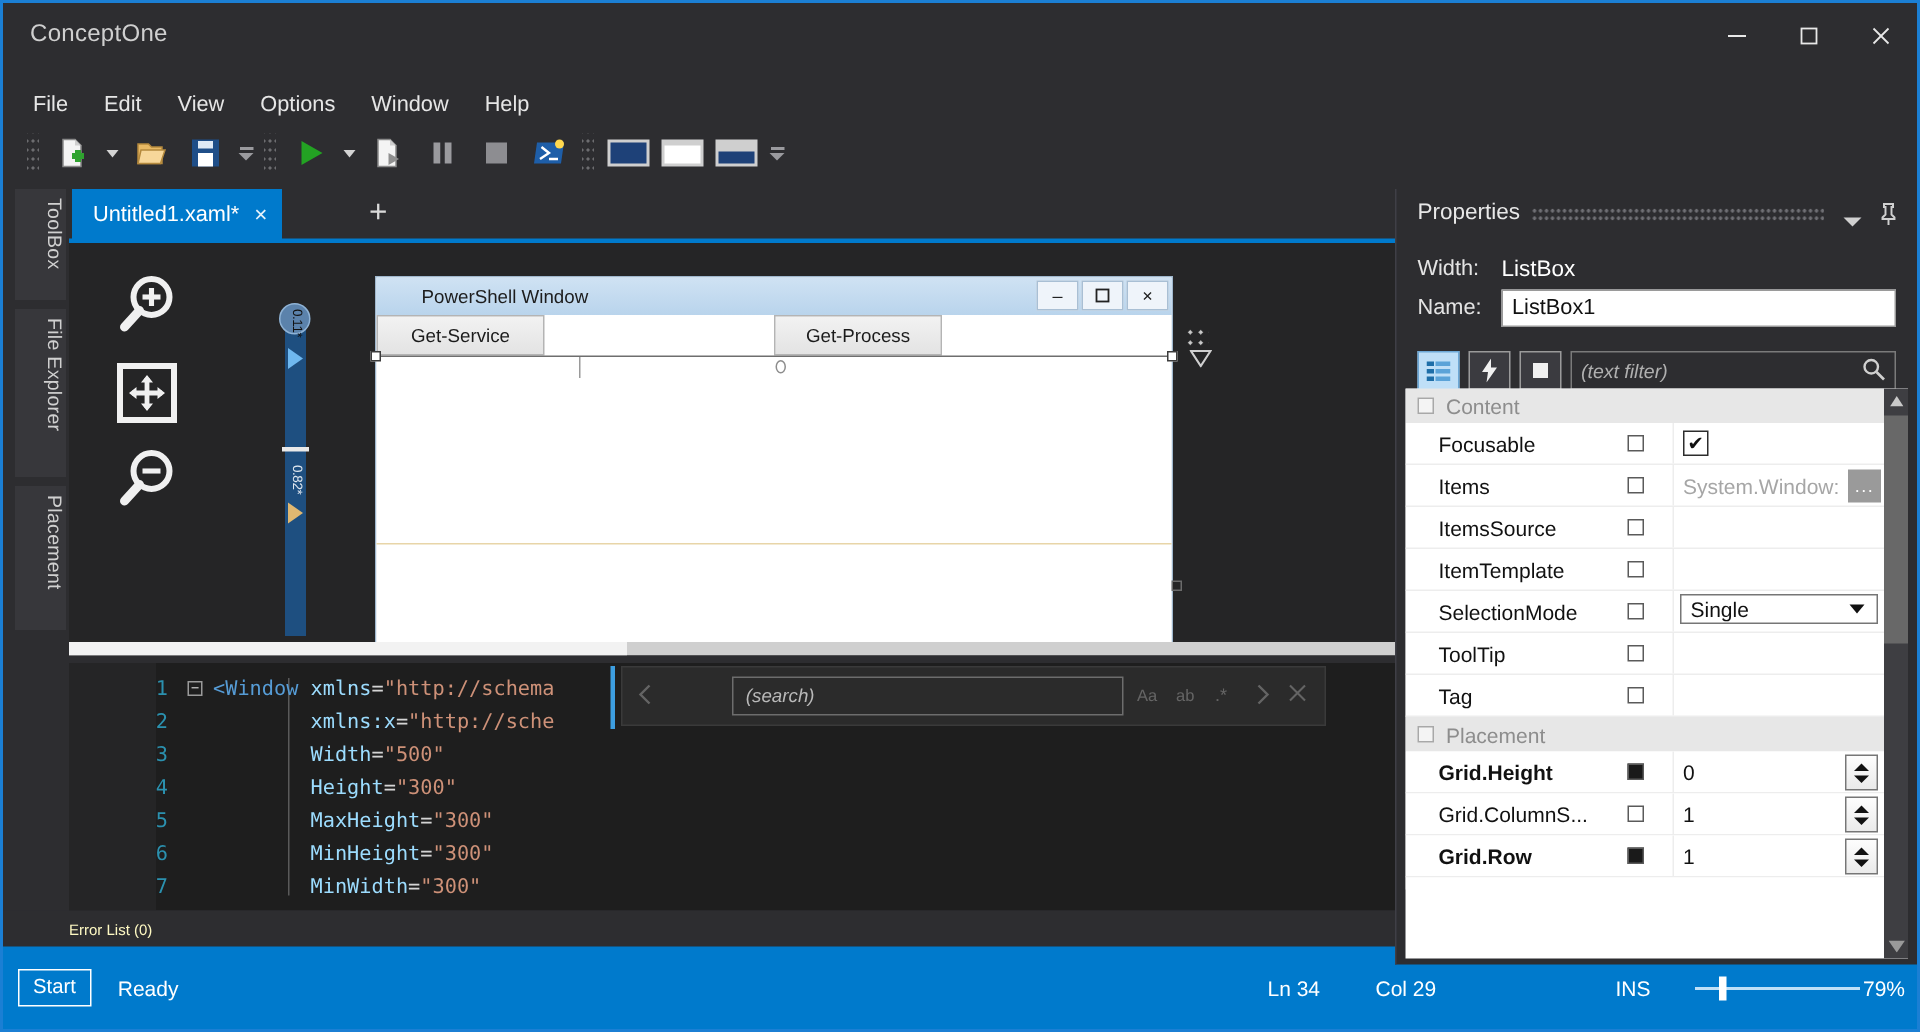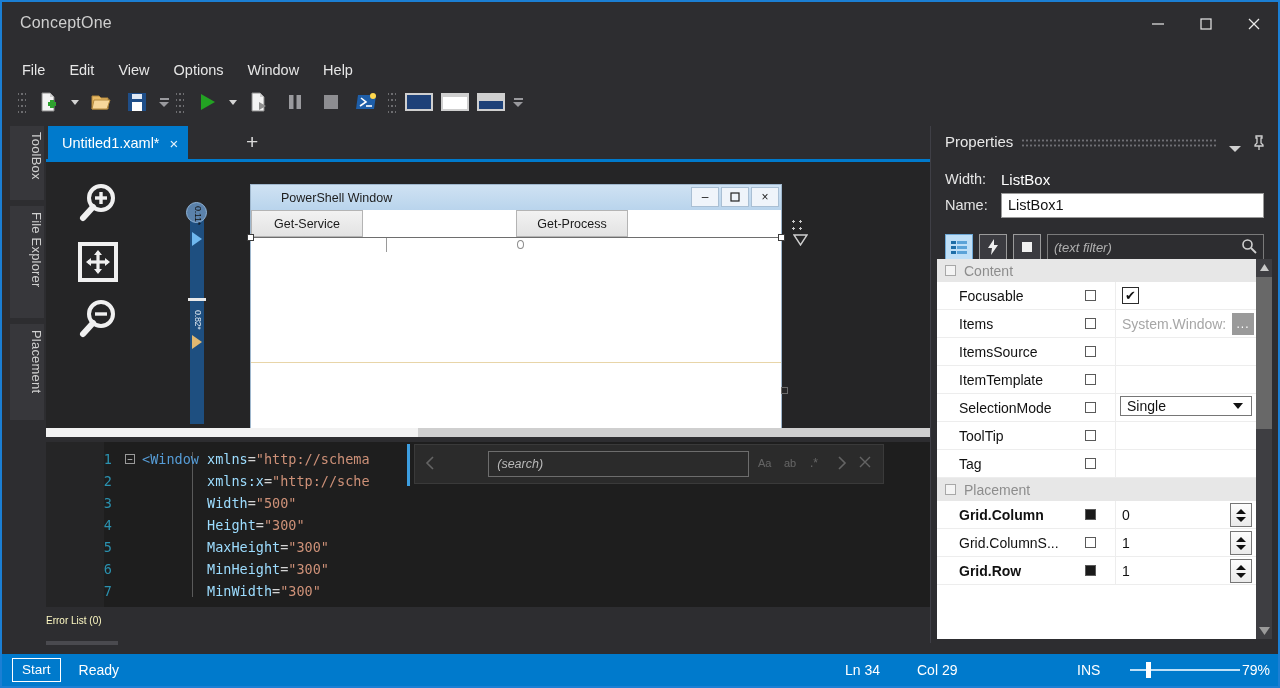--- a/index.html
+++ b/index.html
@@ -227,21 +227,21 @@
   .bottompanel {
     position:absolute; left:0; right:0; top: 605px; height: 40px; background:#2d2d30;
   }
   .errtab {
     position:absolute; left: 44px; top: 8px; font-size: 10px; color:#fef9c3;
   }
   .errtab-underline { position:absolute; left: 44px; top: 34px; width: 72px; height: 4px; background:#4a4a4f;}
 
   
   .statusbar {
-    position:absolute; left:0; right:0; bottom:0; height: 32px; background:#007acc;
+    position:absolute; left:0; right:0; bottom:0; height: 55px; background:#007acc;
     display:flex; align-items:center; color:#fff; font-size: 14px;
   }
   .startbtn {
     margin-left: 10px; border:1px solid #ffffff; padding: 3px 9px; font-size: 13.5px; line-height:1.25;
   }
   .st-ready { margin-left: 18px; }
   .st-ln { position:absolute; left: 843px; }
   .st-col { position:absolute; left: 915px; }
   .st-ins { position:absolute; left: 1075px; }
   .zoomctl { position:absolute; left: 1128px; display:flex; align-items:center; width: 110px; height: 20px; }
@@ -826,21 +826,21 @@
             </div>
             <div class="pg-val">
               <span></span>
             </div>
           </div>
           <div class="pg-cat">
             <span class="cat-box"></span>
             <span>Placement</span>
           </div>
           <div class="pg-row">
-            <div class="pg-name bold">Grid.Column</div>
+            <div class="pg-name bold">Grid.Height</div>
             <div class="pg-mark">
               <span class="mk filled"></span>
             </div>
             <div class="pg-val">
               <span>0</span>
               <div class="spinner">
                 <span class="up"></span>
                 <span class="dn"></span>
               </div>
             </div>

